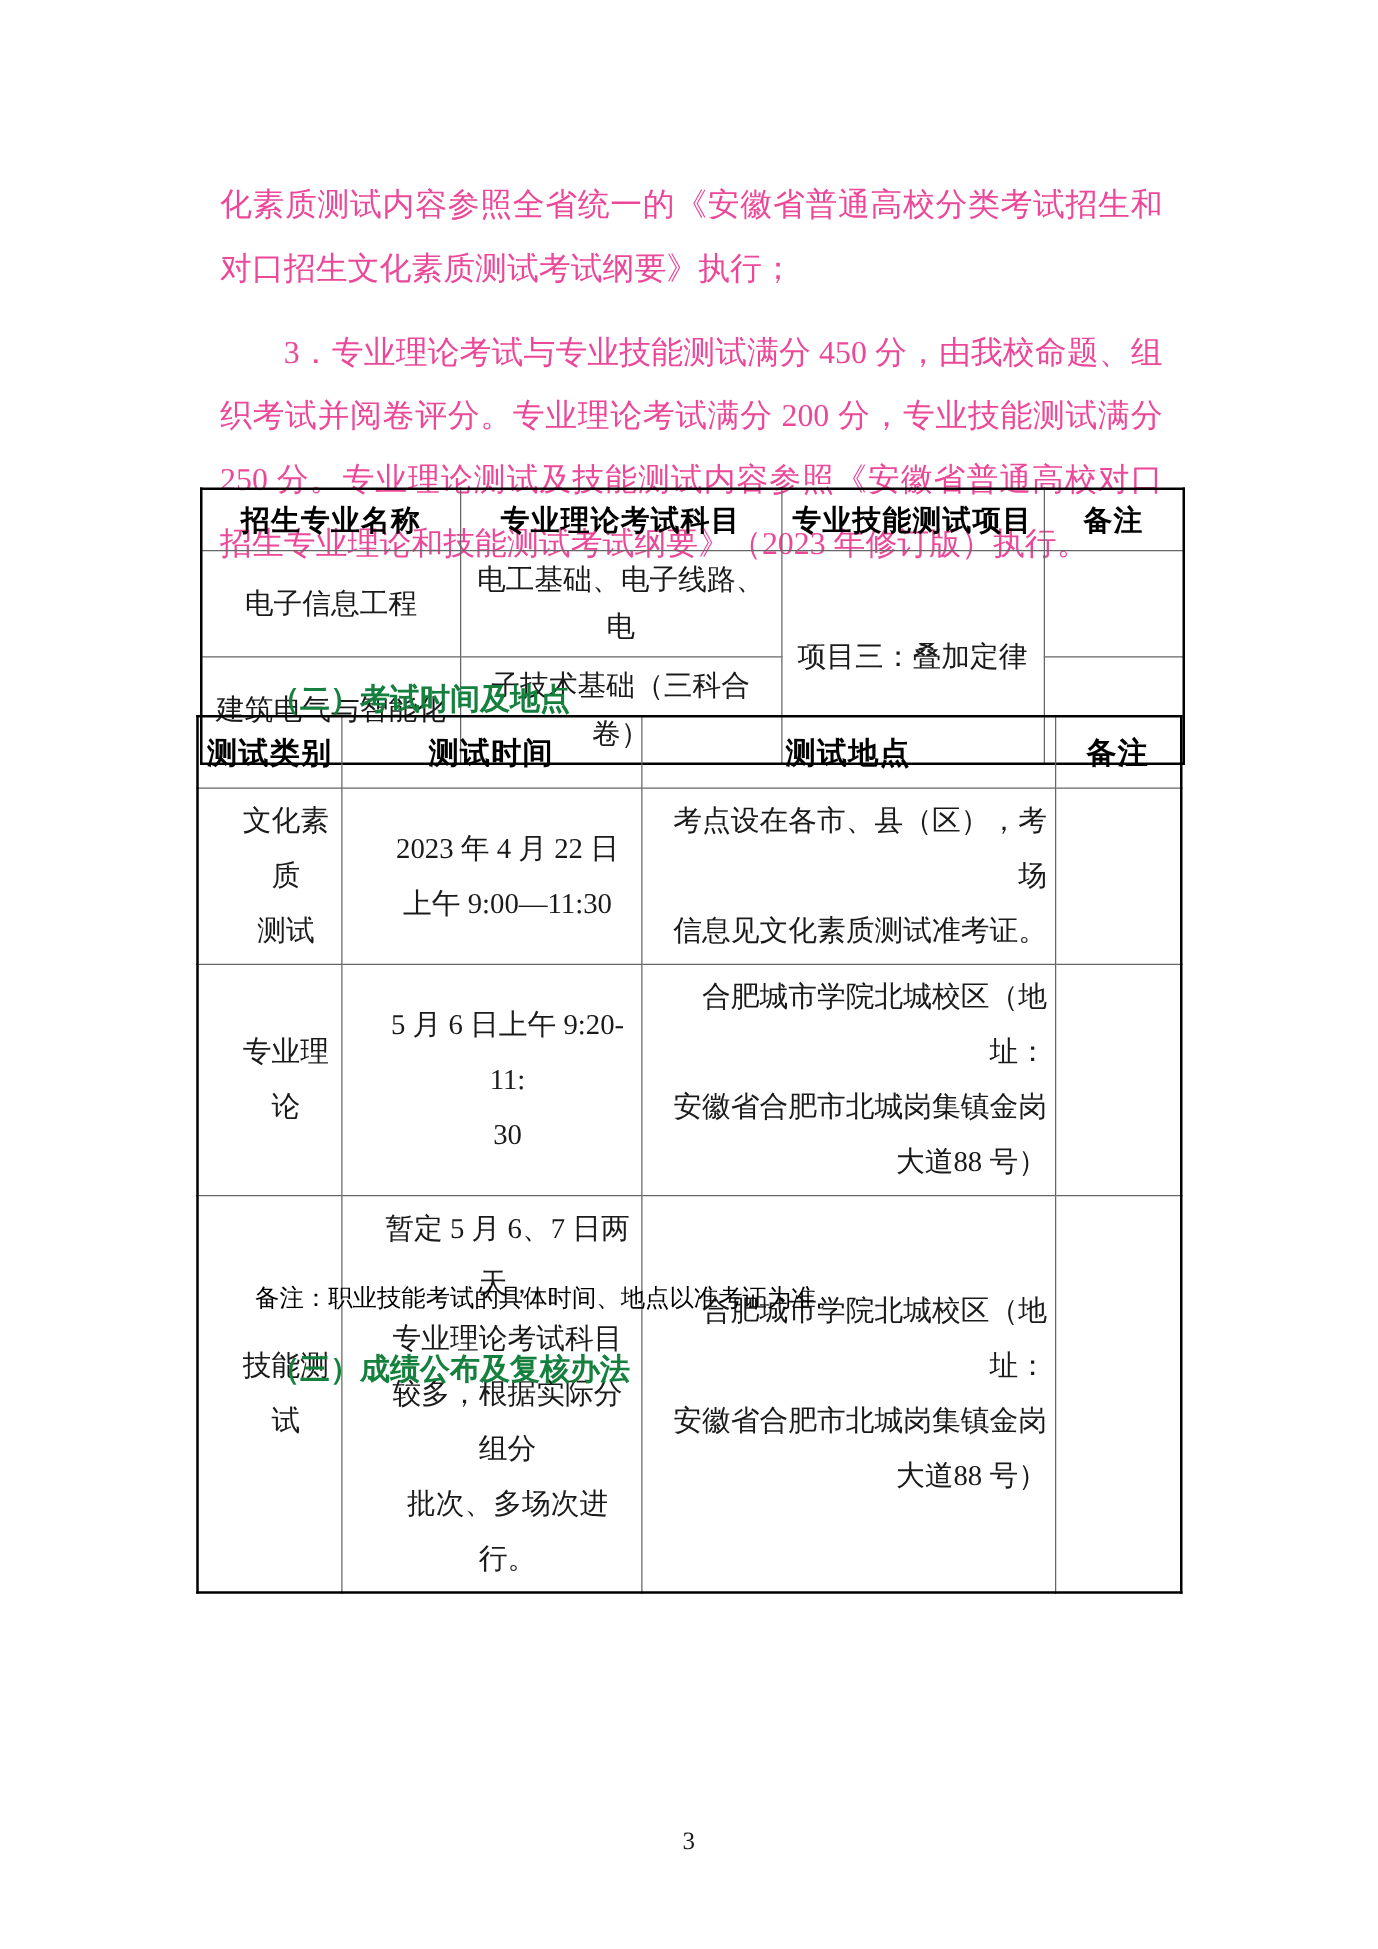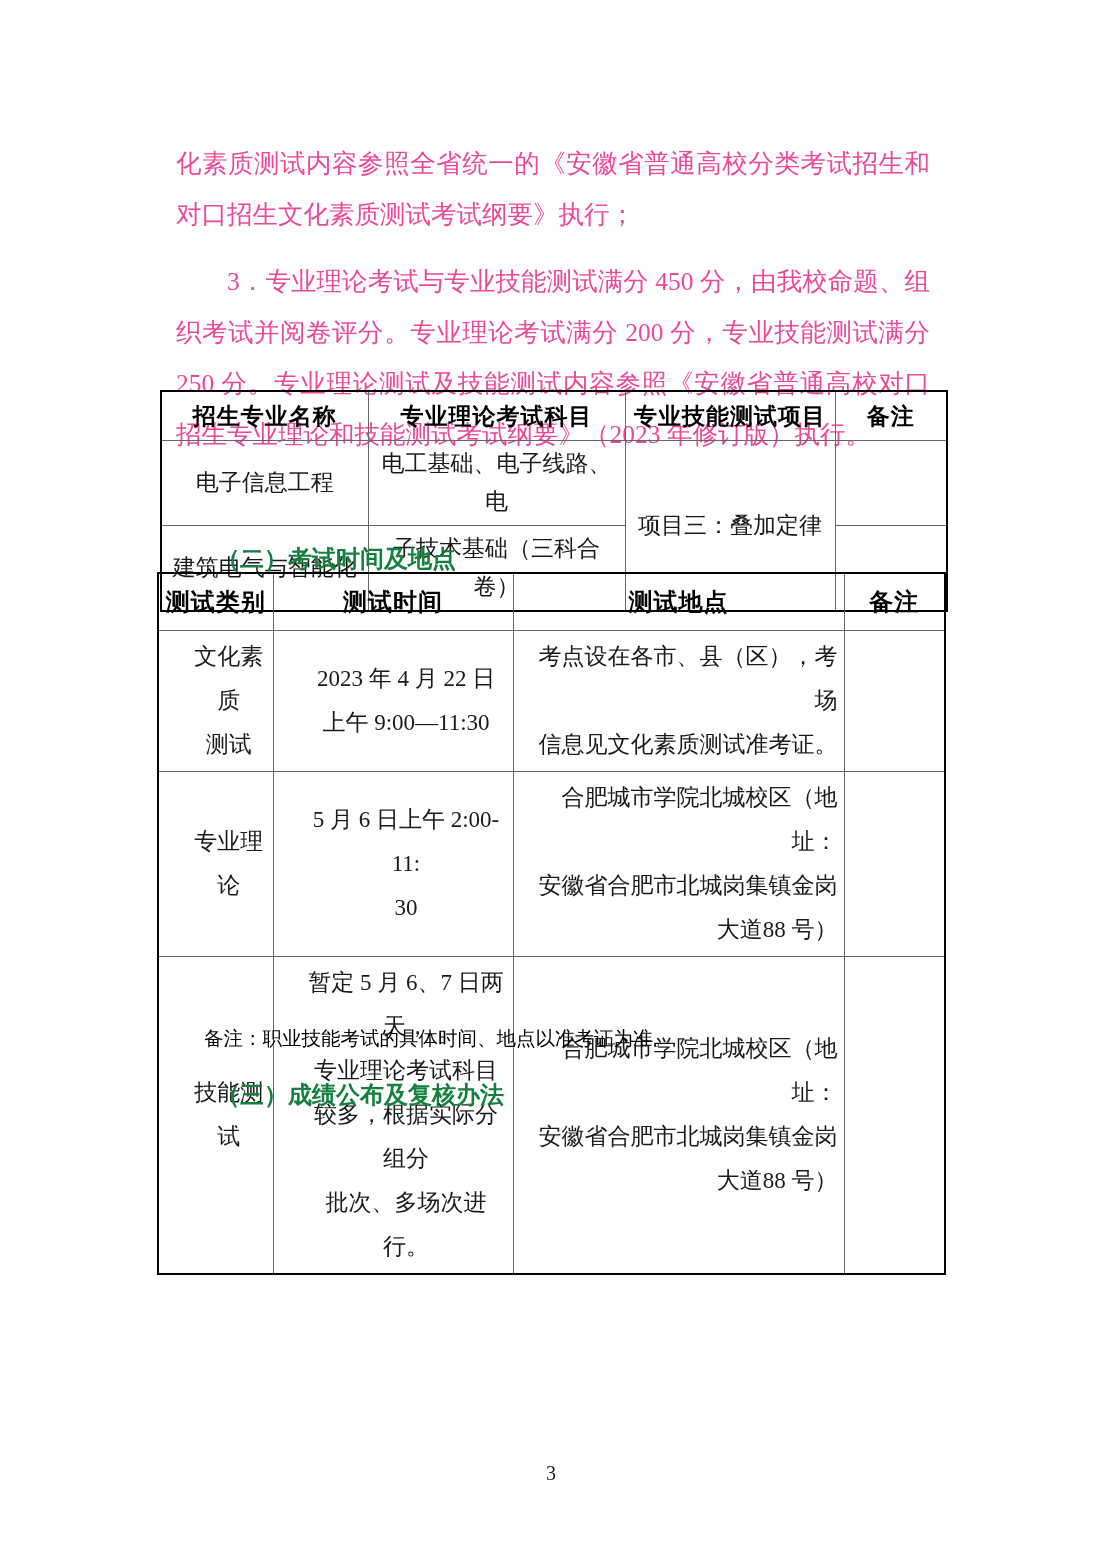--- a/index.html
+++ b/index.html
@@ -198,21 +198,21 @@
             <span class="rowline">信息见文化素质测试准考证。</span>
           </td>
           <td></td>
         </tr>
 
         <tr>
           <td class="multiline">
             <span class="rowline">专业理论</span>
           </td>
           <td class="multiline">
-            <span class="rowline">5 月 6 日上午 2:00-11:</span>
+            <span class="rowline">5 月 6 日上午 9:20-11:</span>
             <span class="rowline">30</span>
           </td>
           <td class="place">
             <span class="rowline">合肥城市学院北城校区（地址：</span>
             <span class="rowline">安徽省合肥市北城岗集镇金岗</span>
             <span class="rowline">大道88 号）</span>
           </td>
           <td></td>
         </tr>
 

